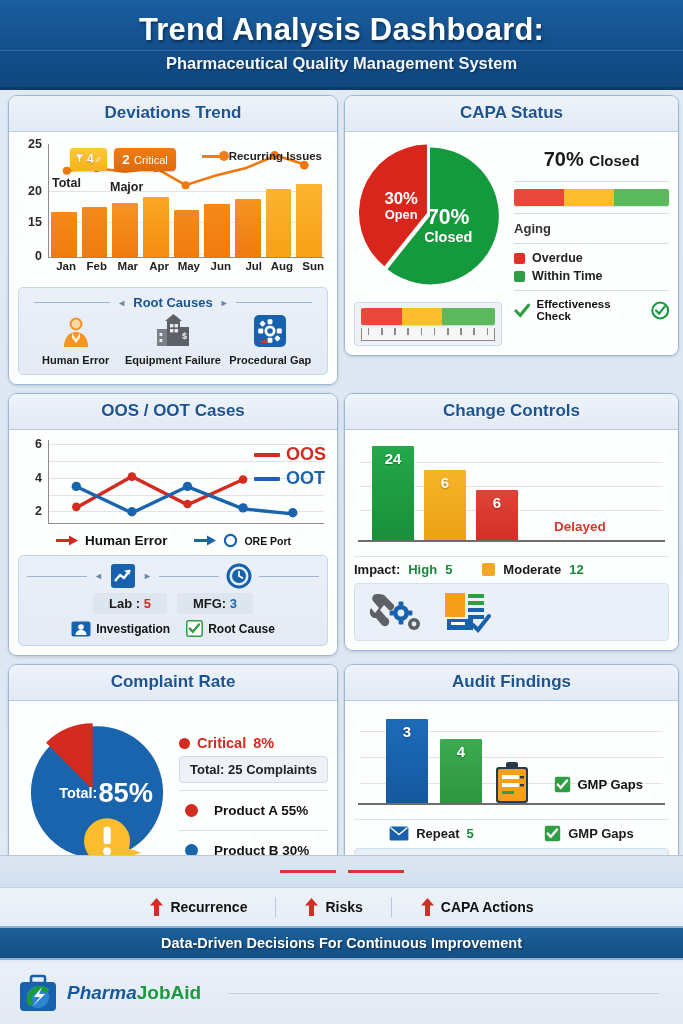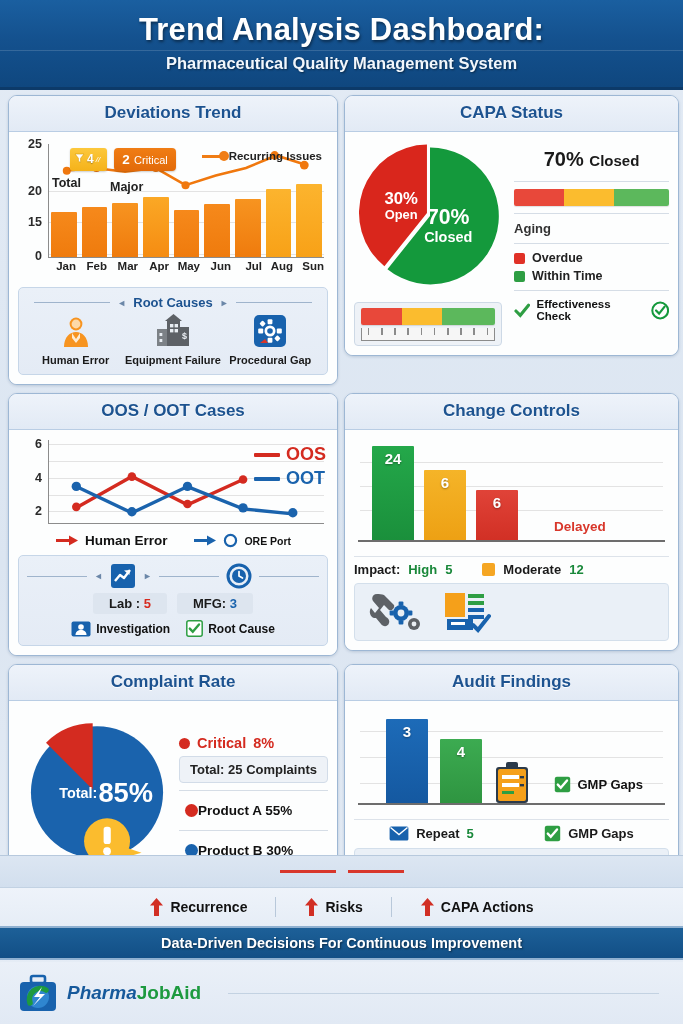--- a/index.html
+++ b/index.html
@@ -206,21 +206,21 @@
   .gmp-float .tx { font-size:13px; font-weight:bold; color:#111; }
 
   
   .comp-wrap { display:flex; gap:6px; align-items:center; }
   .comp-left { width:50%; position:relative; }
   .comp-right { flex:1; }
   .total-chip {
     background:#eef2f7; border:1px solid #d2dce8; border-radius:4px;
     text-align:center; padding:5px 4px; font-size:13px; font-weight:bold; color:#222;
   }
-  .comp-leg { display:flex; align-items:center; gap:0; padding:5px 0 5px 6px; }
+  .comp-leg { display:flex; align-items:center; gap:16px; padding:5px 0 5px 6px; }
   .comp-leg .dot { width:13px; height:13px; border-radius:50%; }
   .comp-leg .tx { font-size:13.5px; font-weight:bold; color:#111; }
   .critical-cal { display:flex; align-items:center; gap:7px; margin-bottom:5px; }
   .critical-cal .dot { width:11px; height:11px; border-radius:50%; background:#d42b20; }
   .critical-cal .tx { font-size:14.5px; font-weight:bold; color:#d42b20; }
   .recall { display:flex; align-items:center; gap:7px; justify-content:center; margin-top:2px; }
   .recall .dot { width:13px; height:13px; border-radius:50%; background:#d42b20; }
   .recall .tx { font-size:14px; font-weight:bold; color:#d42b20; }
 
   

